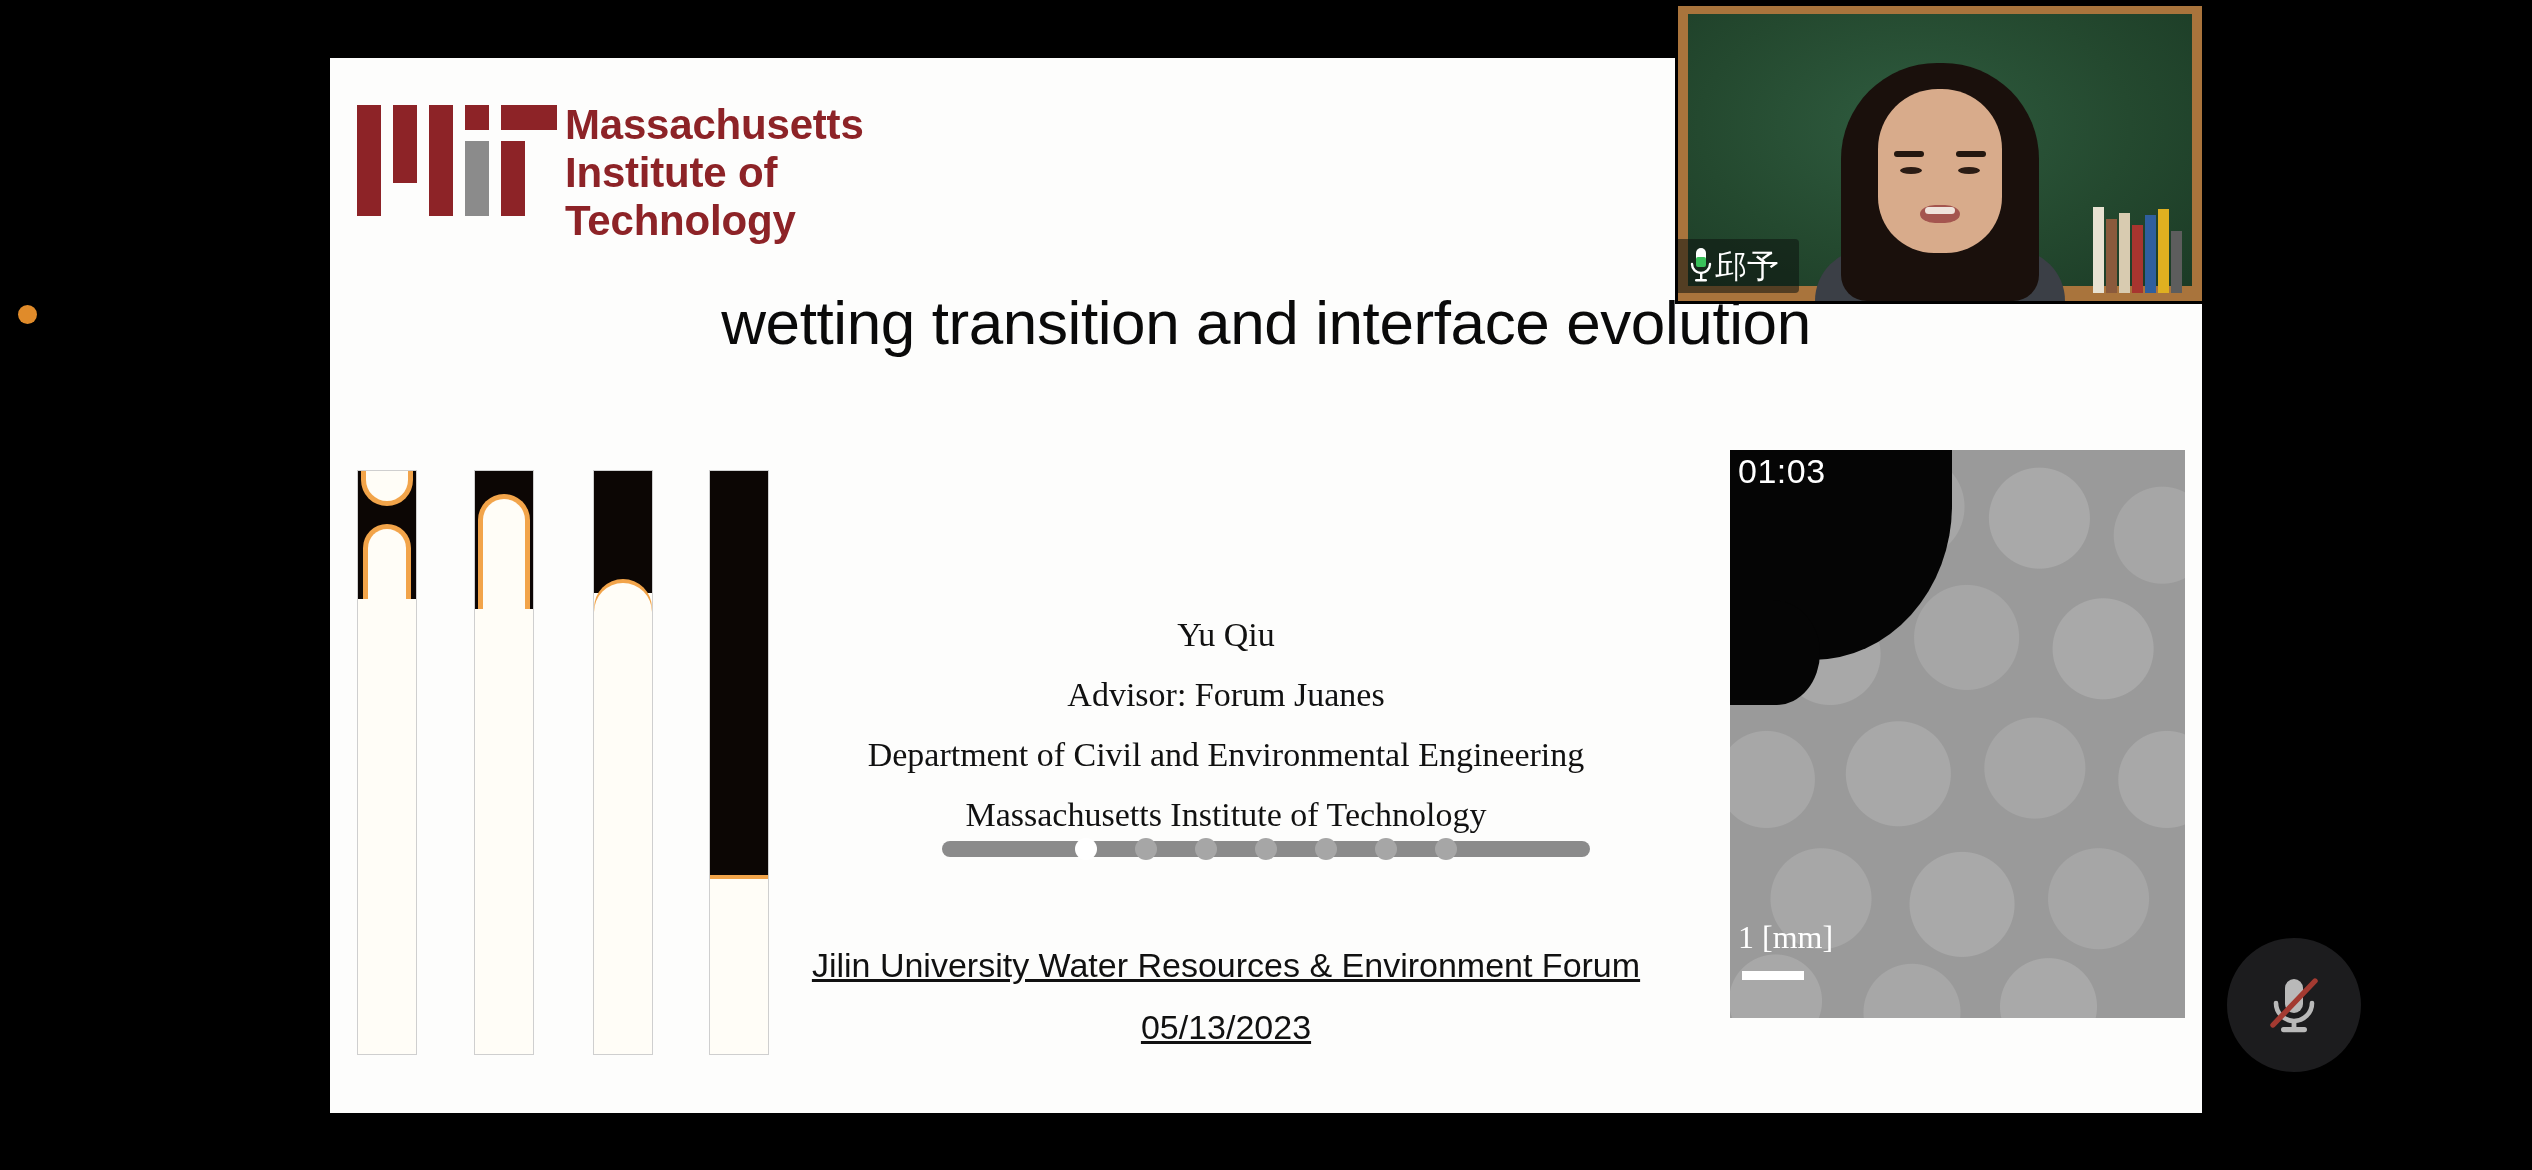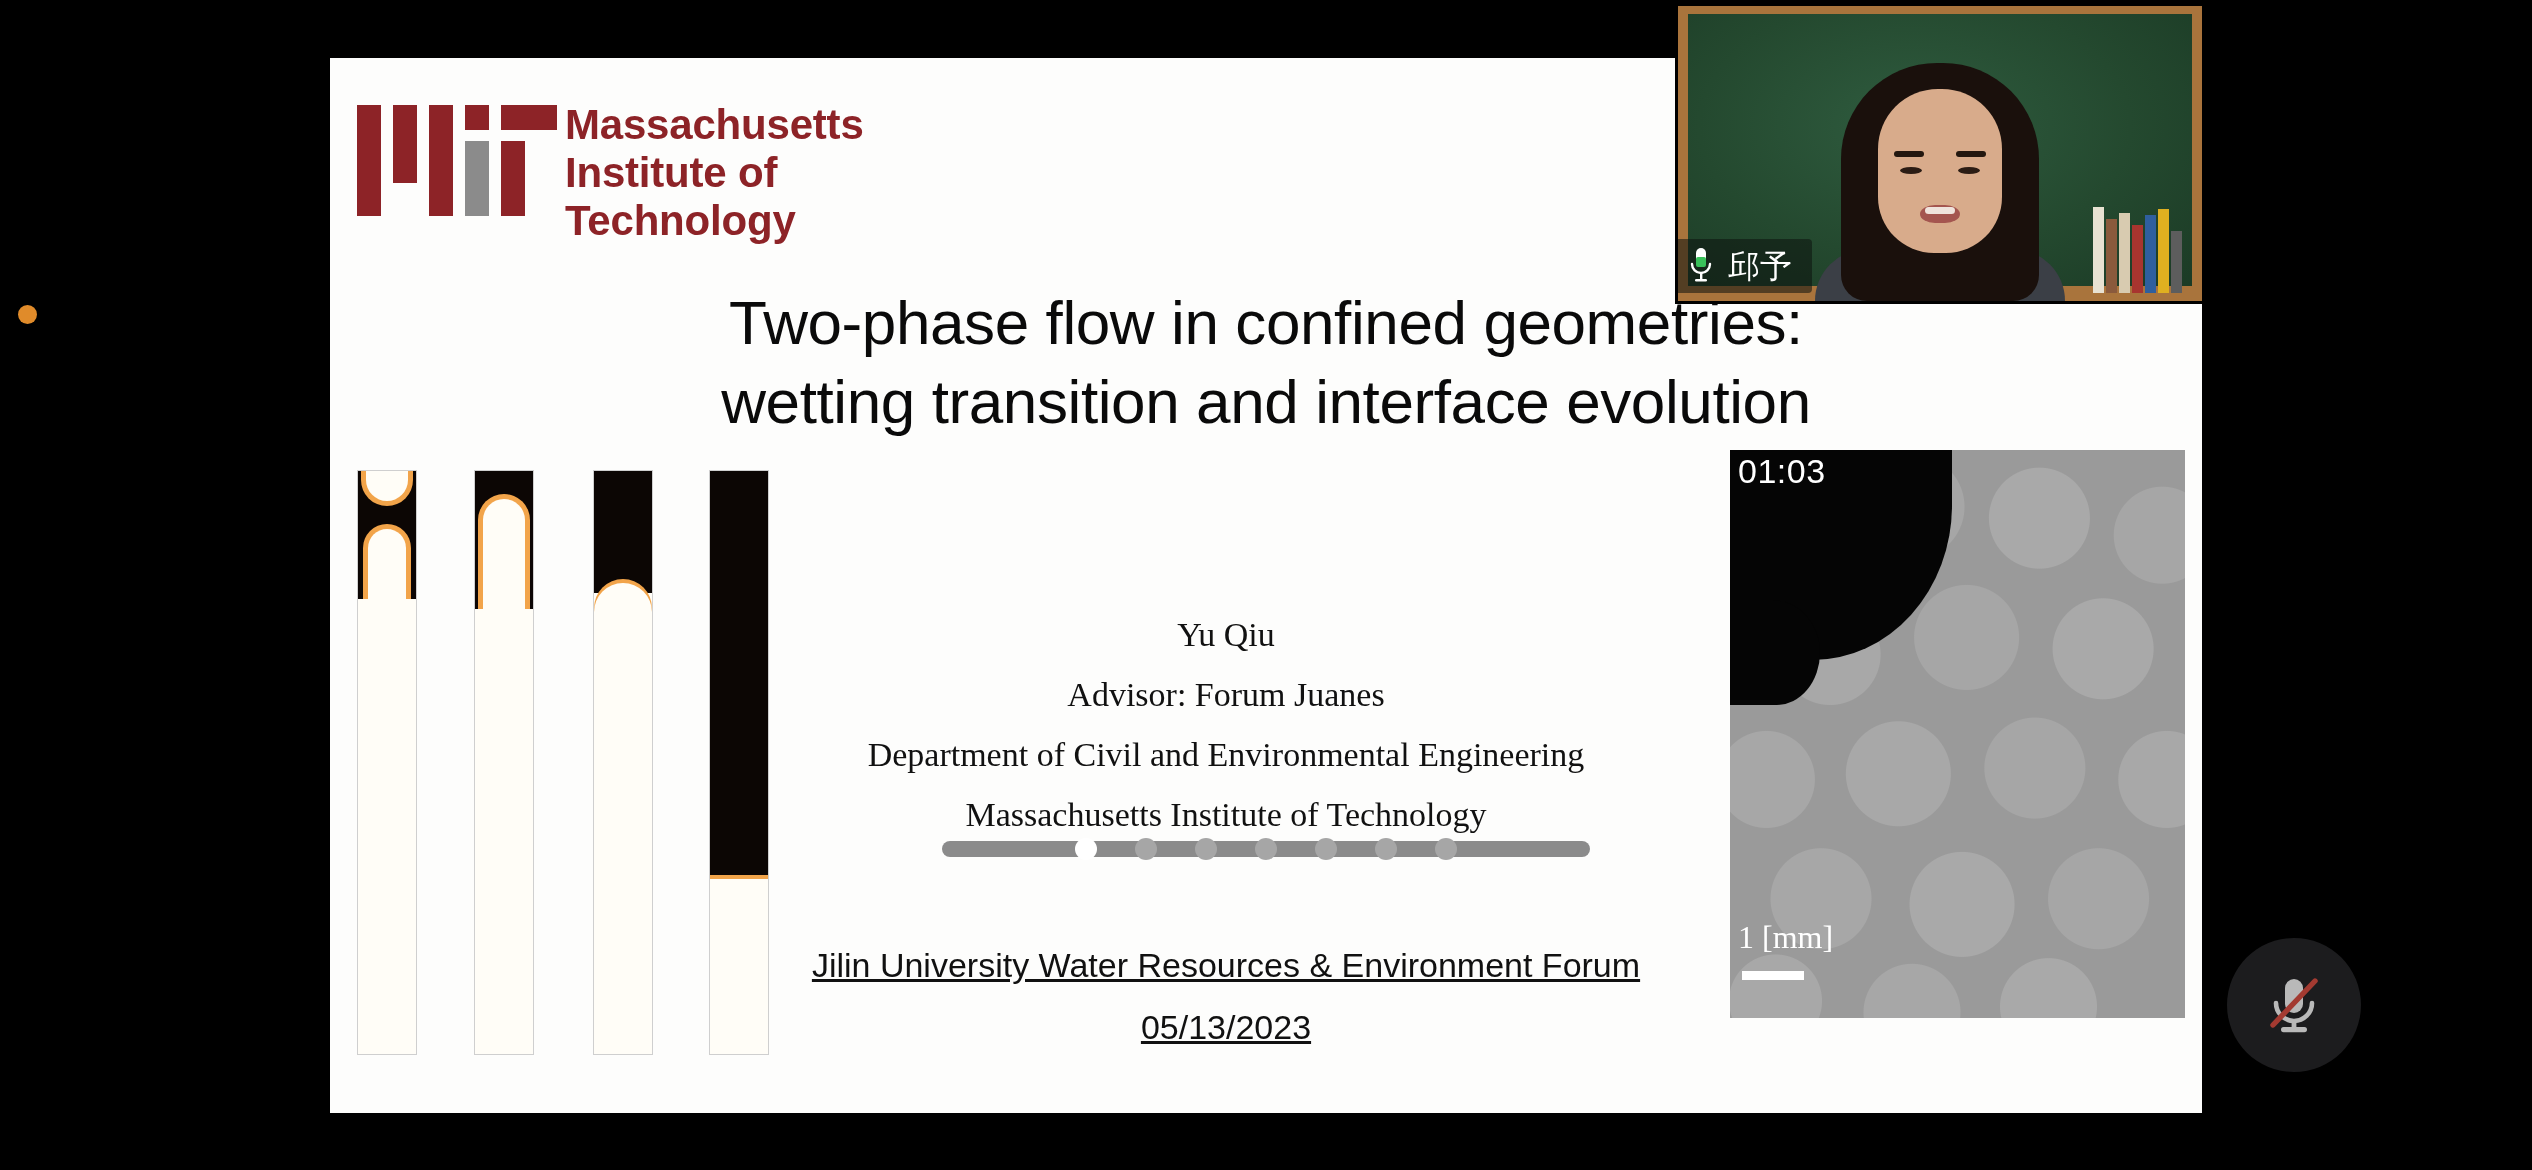--- a/index.html
+++ b/index.html
@@ -368,21 +368,21 @@
     bottom: 6px;
     height: 9px;
     background: #a9743c;
   }
   .name-badge {
     position: absolute;
     left: 0;
     bottom: 8px;
     display: flex;
     align-items: center;
-    gap: 14px;
+    gap: 1px;
     padding: 8px 20px 8px 10px;
     background: rgba(12,18,14,0.55);
     border-radius: 0 4px 4px 0;
   }
   .mic-on {
     position: relative;
     width: 26px;
     height: 38px;
   }
   .participant-name {
@@ -459,21 +459,20 @@
 
     <div class="group-logo">
       <span class="link l1"></span>
       <span class="link l2"></span>
       <span class="blob b1"></span>
       <span class="blob b2"></span>
       <span class="blob b3"></span>
     </div>
 
     <div class="slide-title">
-      <span>Two-phase flow in confined geometries:</span>
       <span class="l2">wetting transition and interface evolution</span>
     </div>
 
     <div class="tubes">
 
       <div class="tube tube-1">
         <div class="dark" style="height:130px;"></div>
         <div class="liq" style="top:0;height:30px;left:8px;right:8px;border-radius:0 0 22px 22px;
              box-shadow:0 0 0 5px #f2a44a;"></div>
         <div class="liq" style="top:58px;height:72px;left:10px;right:10px;border-radius:26px 26px 0 0;

